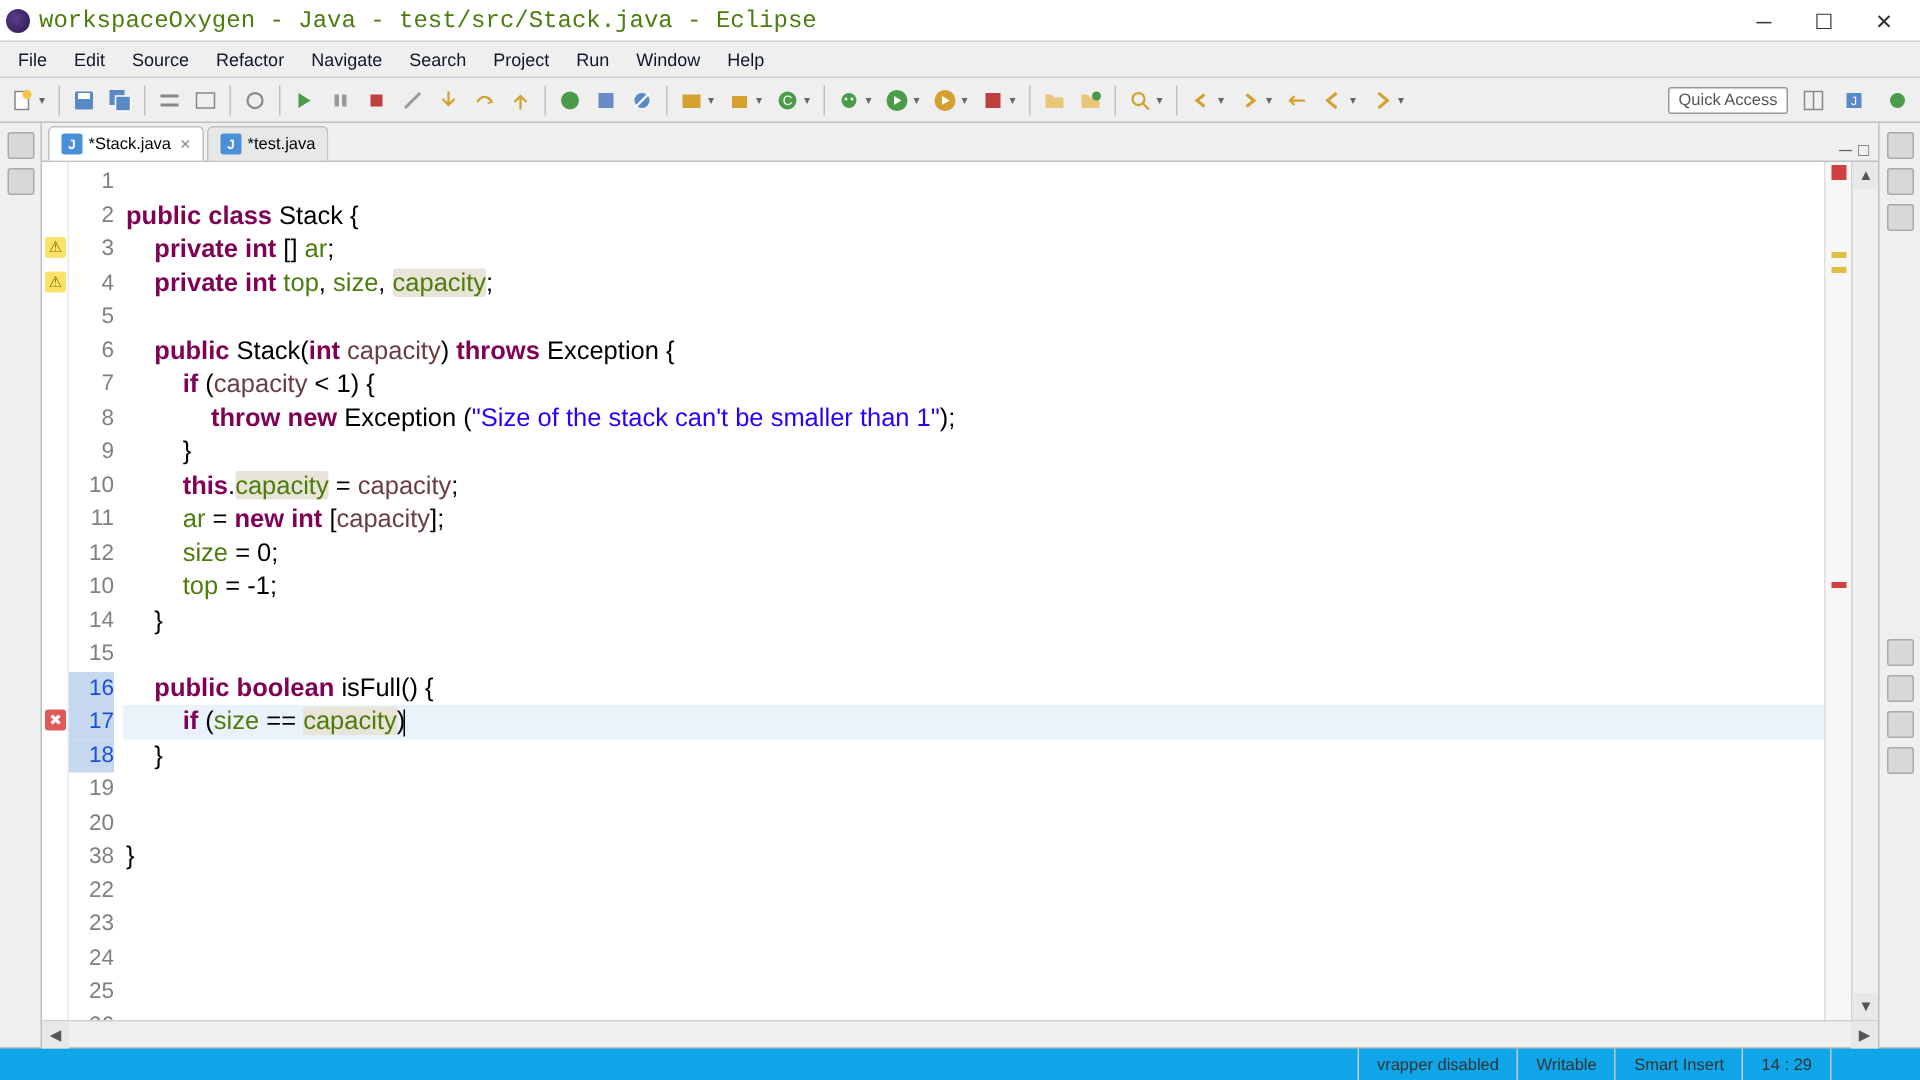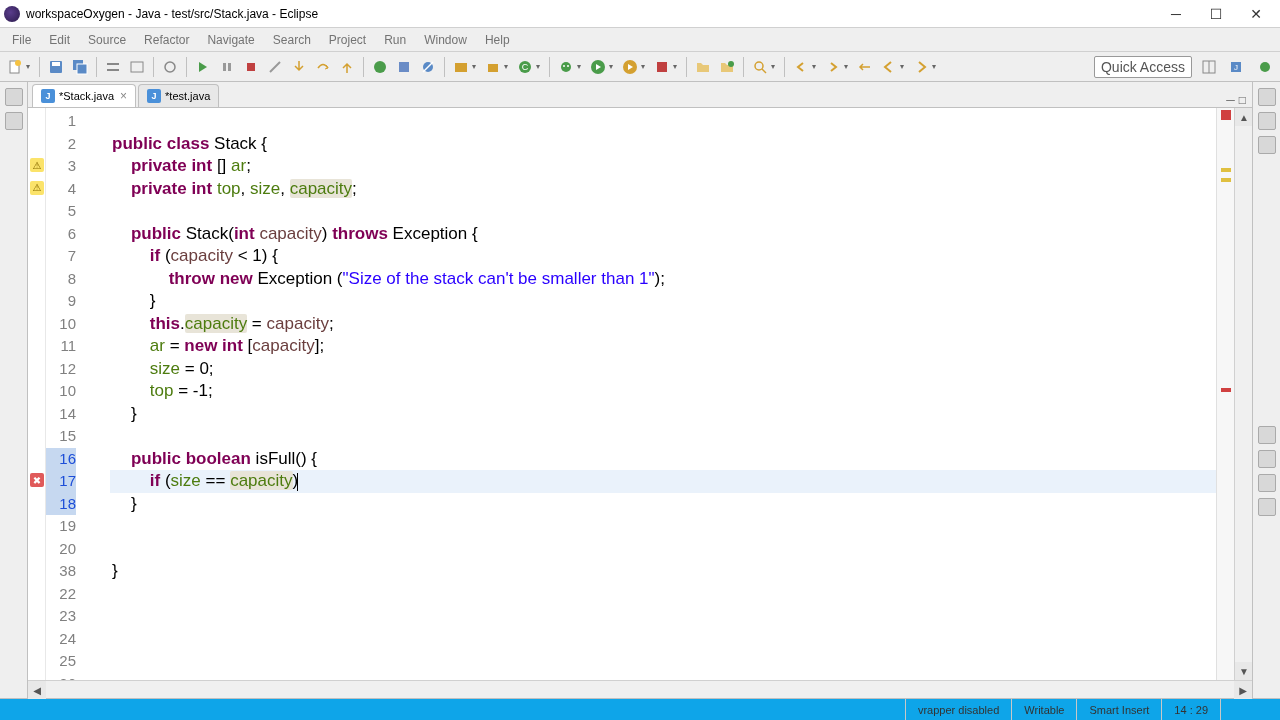--- a/index.html
+++ b/index.html
@@ -1,34 +1,34 @@
 <!DOCTYPE html>
 <html><head>
 <meta charset="utf-8">
 <style>
 * { margin: 0; padding: 0; box-sizing: border-box; font-family: "Segoe UI", Tahoma, sans-serif; }
 body { width: 1280px; height: 720px; background: #f0f0f0; overflow: hidden; position: relative; }
 
 
 .titlebar { height: 28px; background: #fff; display: flex; align-items: center; padding: 0 4px; border-bottom: 1px solid #d0d0d0; }
 .titlebar .app-icon { width: 16px; height: 16px; border-radius: 50%; background: radial-gradient(circle at 40% 40%, #5a3d8c, #2a1a4a); margin-right: 6px; }
-.titlebar .title { font-size: 12px; color: #000000; flex: 1; }
+.titlebar .title { font-size: 16px; color: #4d7c0f; flex: 1; font-family: Liberation Mono, monospace; }
 .titlebar .win-controls { display: flex; gap: 0; }
 .titlebar .win-btn { width: 40px; height: 26px; display: flex; align-items: center; justify-content: center; font-size: 14px; color: #333; }
 
 
 .menubar { height: 24px; background: #efefef; display: flex; align-items: center; padding: 0 4px; gap: 2px; border-bottom: 1px solid #d0d0d0; }
-.menubar .menu-item { padding: 2px 8px; font-size: 12px; color: #737373; }
+.menubar .menu-item { padding: 2px 8px; font-size: 12px; color: #0f172a; }
 
 
 .toolbar { height: 30px; background: #efefef; display: flex; align-items: center; padding: 2px 4px; gap: 2px; border-bottom: 1px solid #c0c0c0; }
 .toolbar .tb-btn { width: 22px; height: 22px; display: flex; align-items: center; justify-content: center; border: 1px solid transparent; border-radius: 2px; }
 .toolbar .tb-sep { width: 1px; height: 20px; background: #c0c0c0; margin: 0 3px; }
 .toolbar .dd { width: 8px; font-size: 8px; color: #666; margin-left: -2px; }
-.toolbar .quick-access { margin-left: auto; border: 1px solid #999; background: #fff; padding: 2px 6px; font-size: 14px; color: #555; border-radius: 2px; }
+.toolbar .quick-access { margin-left: auto; border: 1px solid #999; background: #fff; padding: 2px 6px; font-size: 11px; color: #555; border-radius: 2px; }
 .toolbar .persp-btn { width: 22px; height: 22px; margin-left: 4px; display: flex; align-items: center; justify-content: center; }
 
 
 .main { display: flex; height: calc(720px - 28px - 24px - 30px - 22px); }
 
 
 .left-gutter { width: 28px; background: #efefef; border-right: 1px solid #c0c0c0; padding-top: 6px; display: flex; flex-direction: column; align-items: center; gap: 6px; }
 .left-gutter .gutter-icon { width: 18px; height: 18px; background: #d8d8d8; border: 1px solid #aaa; border-radius: 2px; }
 
 
@@ -46,21 +46,21 @@
 .ruler { width: 18px; background: #fff; border-right: 1px solid #e8e8e8; position: relative; }
 .ruler .marker { position: absolute; left: 2px; width: 14px; height: 14px; font-size: 10px; display: flex; align-items: center; justify-content: center; border-radius: 2px; }
 .marker.warning { background: #fbe36a; color: #8a6d00; }
 .marker.error { background: #e05a5a; color: #fff; }
 
 .gutter { width: 36px; background: #fff; text-align: right; padding-right: 6px; font-family: Consolas, monospace; font-size: 15px; color: #808080; line-height: 22.5px; padding-top: 2px; }
 .gutter .ln { height: 22.5px; }
 .gutter .ln.hl { background: #c6d8f0; color: #1d4ed8; }
 
 .code { flex: 1; font-family: Consolas, monospace; font-size: 17px; line-height: 22.5px; padding-top: 2px; white-space: pre; position: relative; }
-.code .line { height: 22.5px; padding-left: 2px; margin-left: 28px; }
+.code .line { height: 22.5px; padding-left: 2px; }
 .code .line.current { background: #eaf2fb; }
 
 .kw { color: #7f0055; font-weight: bold; }
 .str { color: #2a00ff; }
 .field { color: #4d7c0f; }
 .param { color: #6a3e3e; }
 .occ { background: #e8e4d8; border-radius: 2px; }
 .occw { background: #e8e4d8; border-radius: 2px; }
 
 .overview { width: 18px; background: #f7f7f7; border-left: 1px solid #e0e0e0; position: relative; }

